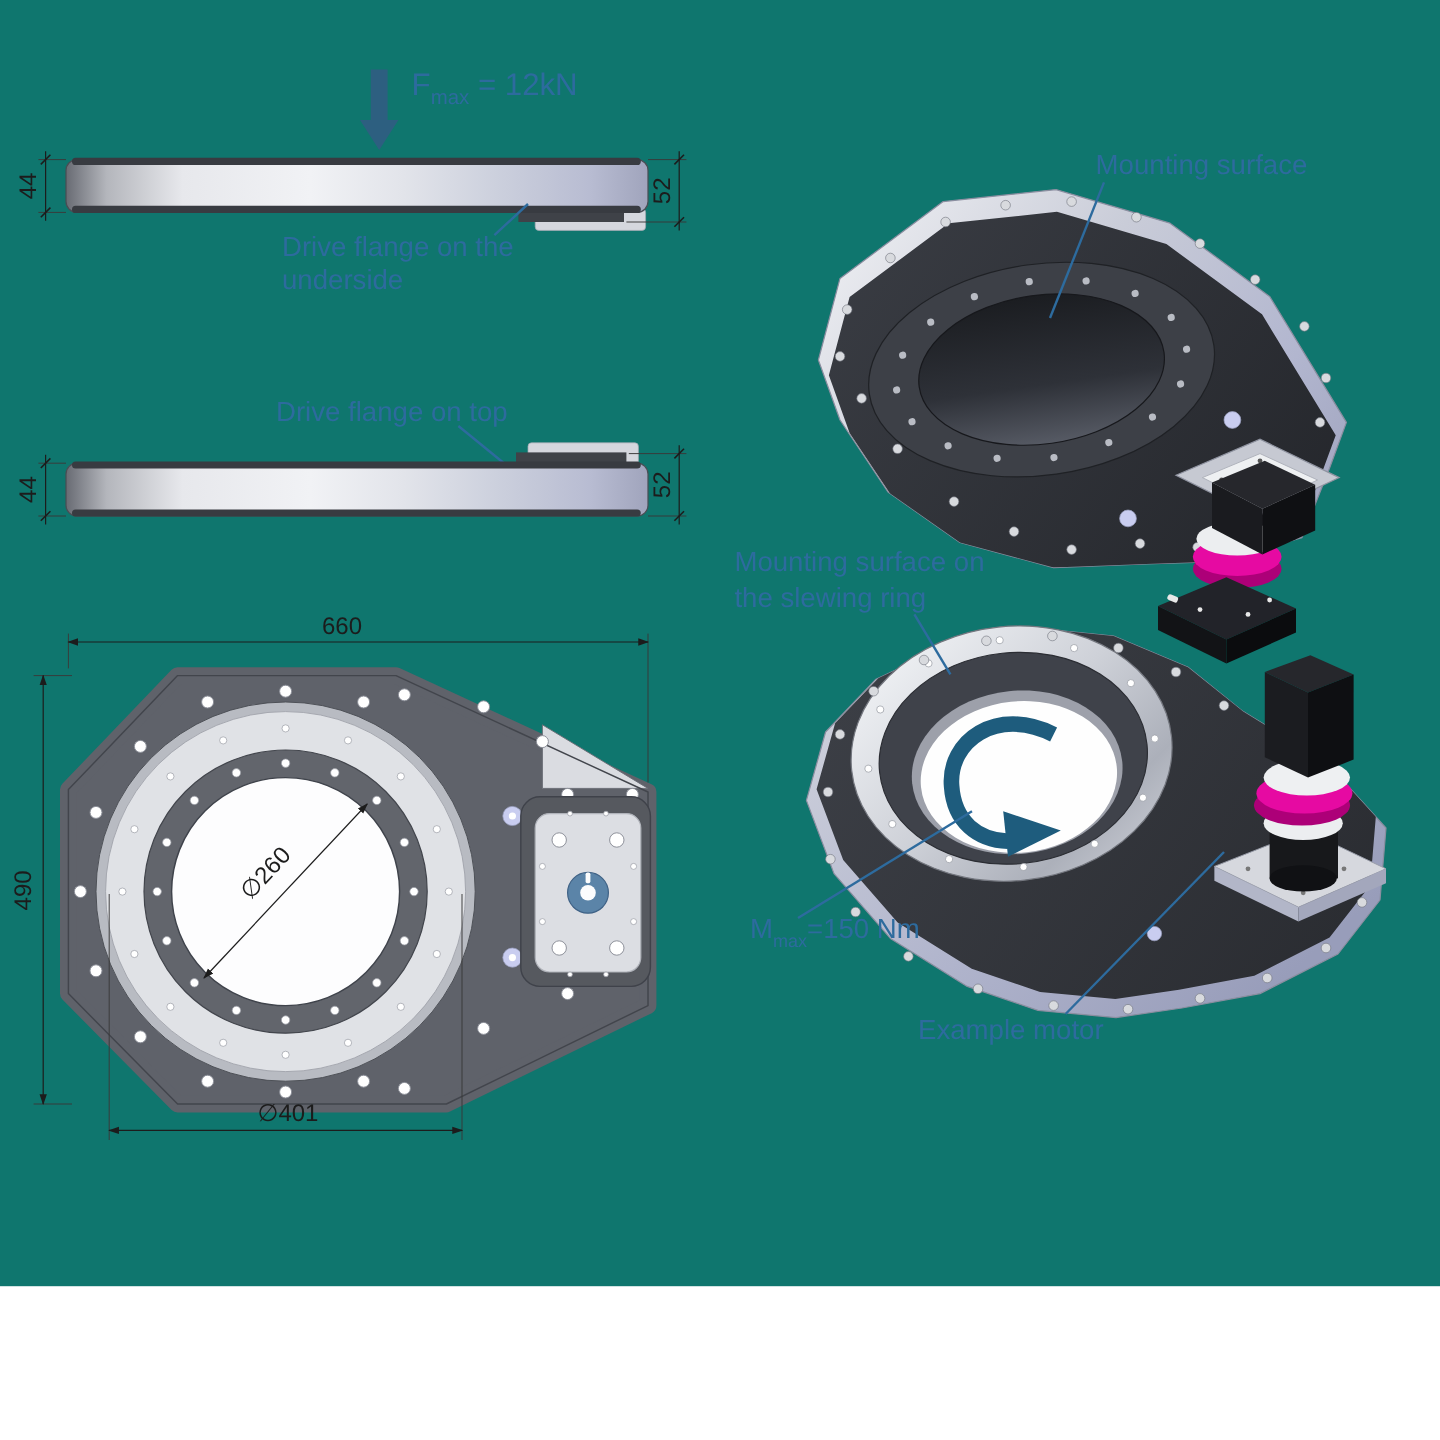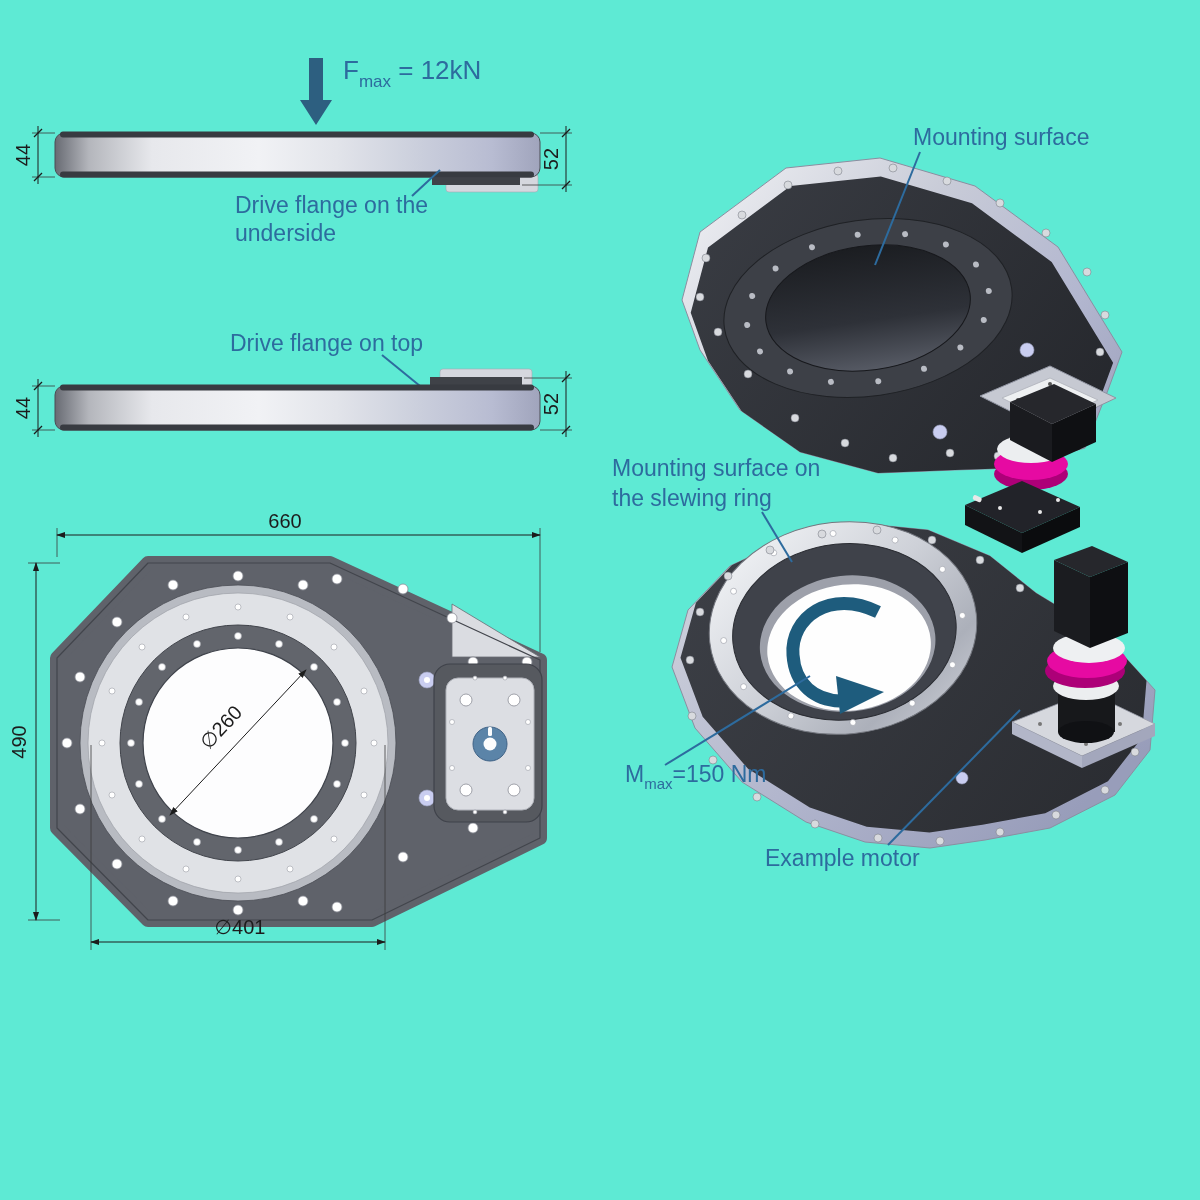--- a/index.html
+++ b/index.html
@@ -1,16 +1,16 @@
 <!DOCTYPE html>
 <html><head>
 <meta charset="utf-8">
 <style>
   html,body{margin:0;padding:0;background:#ffffff;}
-  .stage{position:relative;width:1200px;height:1200px;background:#5eead4;overflow:hidden;
+  .stage{position:relative;width:1200px;height:1072px;background:#0f766e;overflow:hidden;
          font-family:"Liberation Sans", sans-serif;}
   svg{display:block;}
   text{font-family:"Liberation Sans", sans-serif;}
   .cap{fill:#2d6b9e;font-size:23px;}
   .dim{fill:#1c1c1c;font-size:20px;}
   .leader{stroke:#2d6b9e;stroke-width:2;fill:none;}
   .dimline{stroke:#1c1c1c;stroke-width:1;fill:none;}
   .extline{stroke:#3a3a3a;stroke-width:0.8;fill:none;}
   .tick{stroke:#1c1c1c;stroke-width:1.3;}
   .hole{fill:#ffffff;stroke:#8a8d96;stroke-width:0.8;}

